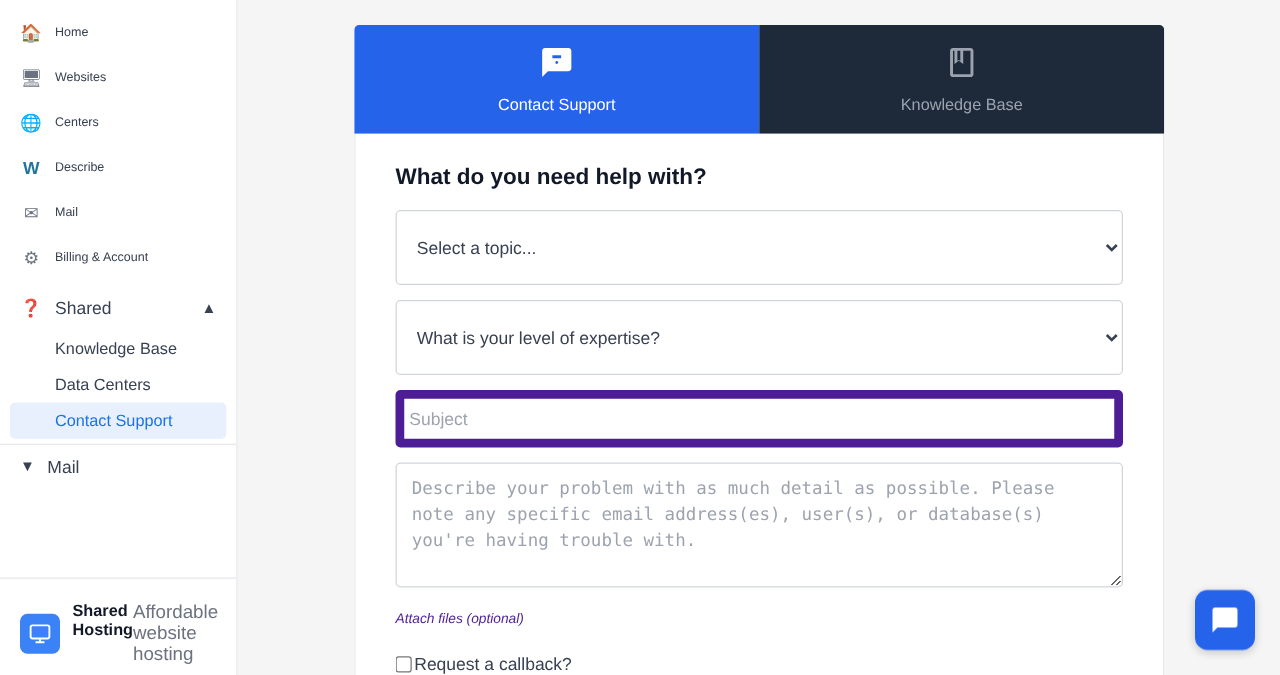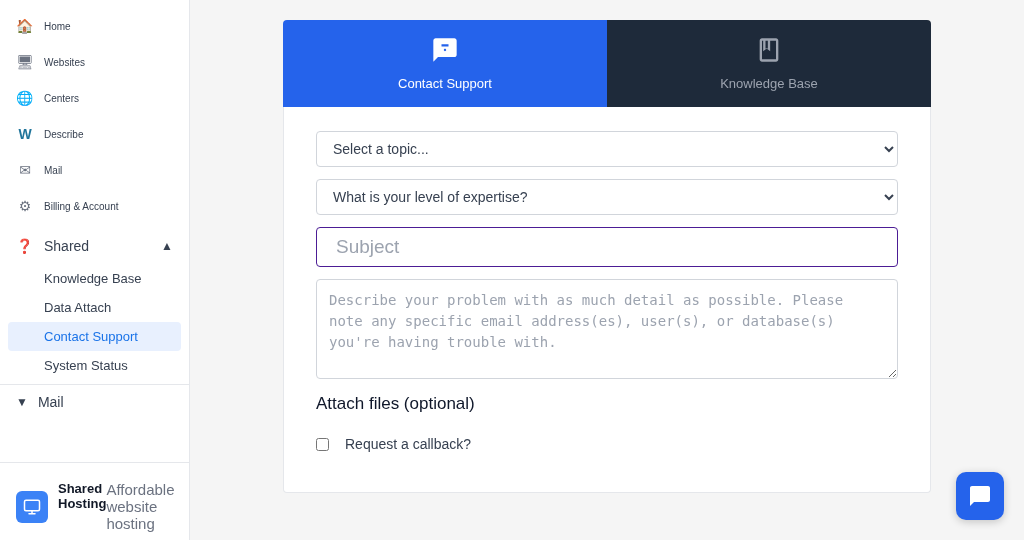--- a/index.html
+++ b/index.html
@@ -38,27 +38,27 @@
     .tab { flex: 1; display: flex; flex-direction: column; align-items: center; justify-content: center; padding: 16px 10px; cursor: pointer; gap: 6px; }
     .tab.active { background: #2563eb; color: #fff; }
     .tab.inactive { background: #1e2a3a; color: #9ca3af; }
     .tab-icon { font-size: 22px; }
     .tab-label { font-size: 13px; }
 
     
     .form-card { background: #fff; border: 1px solid #e5e7eb; border-top: none; border-radius: 0 0 4px 4px; padding: 24px 32px 24px 32px; }
     .form-title { font-size: 18px; font-weight: 600; color: #111827; margin-bottom: 16px; }
     .form-group { margin-bottom: 12px; }
-    .form-select { width: 100%; padding: 8px 12px; border: 1px solid #d1d5db; border-radius: 4px; font-size: 14px; color: #374151; background: #fff; appearance: auto; cursor: pointer; }
-    .form-input { width: 100%; padding: 8px 19px; border: 1px solid #4c1d95; border-radius: 4px; font-size: 19px; color: #374151; background: #fff; outline: none; }
+    .form-select { width: 100%; padding: 20px 12px; border: 1px solid #d1d5db; border-radius: 4px; font-size: 14px; color: #374151; background: #fff; appearance: auto; cursor: pointer; }
+    .form-input { width: 100%; padding: 8px 4px; border: 7px solid #4c1d95; border-radius: 4px; font-size: 14px; color: #374151; background: #fff; outline: none; }
     .form-input::placeholder { color: #9ca3af; }
     .form-textarea { width: 100%; padding: 10px 12px; border: 1px solid #d1d5db; border-radius: 4px; font-size: 14px; color: #374151; background: #fff; resize: vertical; min-height: 100px; outline: none; line-height: 1.5; }
     .form-textarea::placeholder { color: #9ca3af; }
-    .attach-link { color: #0f172a; font-size: 17px; cursor: pointer; margin-bottom: 10px; display: inline-block; }
-    .checkbox-row { display: flex; align-items: center; gap: 16px; margin-bottom: 16px; font-size: 14px; color: #374151; }
+    .attach-link { color: #4c1d95; font-size: 11px; cursor: pointer; margin-bottom: 10px; display: inline-block; font-style: italic; }
+    .checkbox-row { display: flex; align-items: center; gap: 2px; margin-bottom: 16px; font-size: 14px; color: #374151; }
     .checkbox-row input { cursor: pointer; }
 
     
     .chat-bubble { position: fixed; bottom: 20px; right: 20px; width: 48px; height: 48px; background: #2563eb; border-radius: 10px; display: flex; align-items: center; justify-content: center; cursor: pointer; color: #fff; font-size: 22px; box-shadow: 0 2px 8px rgba(0,0,0,0.2); }
 
     
     .chevron { font-size: 12px; margin-left: auto; }
   </style>
 </head>
 <body>
@@ -99,27 +99,24 @@
     <div class="nav-section">
       <div class="nav-section-header">
         <span class="icon">❓</span>
         <span>Shared</span>
         <span class="chevron">▲</span>
       </div>
       <div class="nav-sub-item">
         <span>Knowledge Base</span>
       </div>
       <div class="nav-sub-item">
-        <span>Data Attach</span>
+        <span>Data Centers</span>
       </div>
       <div class="nav-sub-item active">
         <span>Contact Support</span>
-      </div>
-      <div class="nav-sub-item">
-        <span>System Status</span>
       </div>
     </div>
 
     <div class="more-item">
       <span style="font-size:12px;">▼</span>
       <span>Mail</span>
     </div>
   </div>
 
   <div class="add-product">
@@ -158,20 +155,21 @@
         <span class="tab-icon">
           <svg width="28" height="28" viewBox="0 0 24 24" fill="white">
               <path d="M18 2H6C4.9 2 4 2.9 4 4v16c0 1.1.9 2 2 2h12c1.1 0 2-.9 2-2V4c0-1.1-.9-2-2-2zM9 4h2v7l-1-.75L9 11V4zm9 16H6V4h1v9l3-2.25L13 13V4h5v16z" fill="#9ca3af"></path>
             </svg>
         </span>
         <span class="tab-label">Knowledge Base</span>
       </div>
     </div>
 
     <div class="form-card">
+      <div class="form-title">What do you need help with?</div>
 
       <div class="form-group">
         <select class="form-select">
           <option>Select a topic...</option>
         </select>
       </div>
 
 
       <div class="form-group">
         <select class="form-select">

